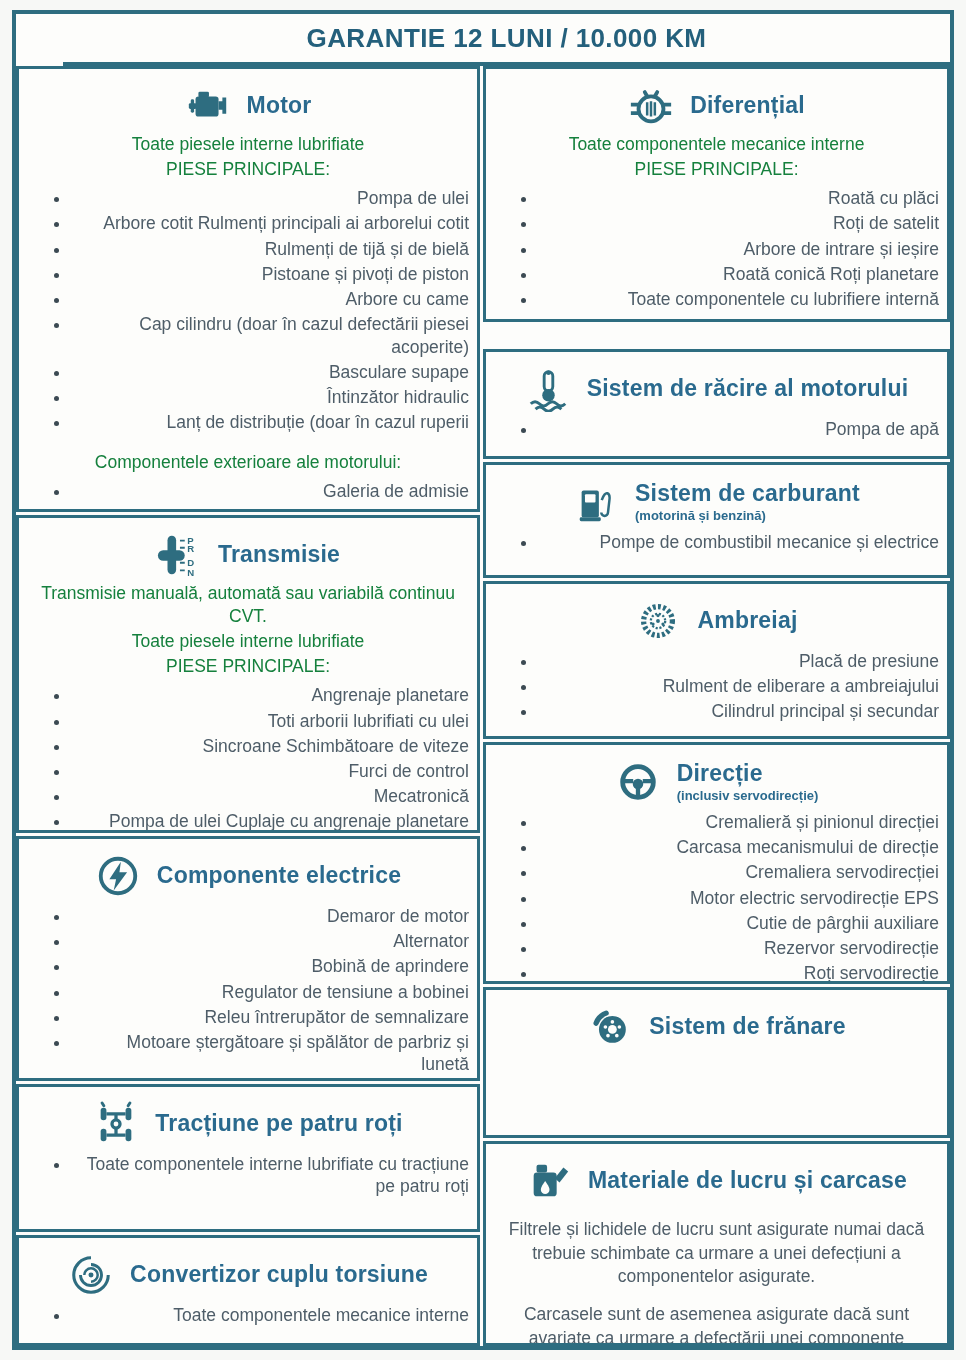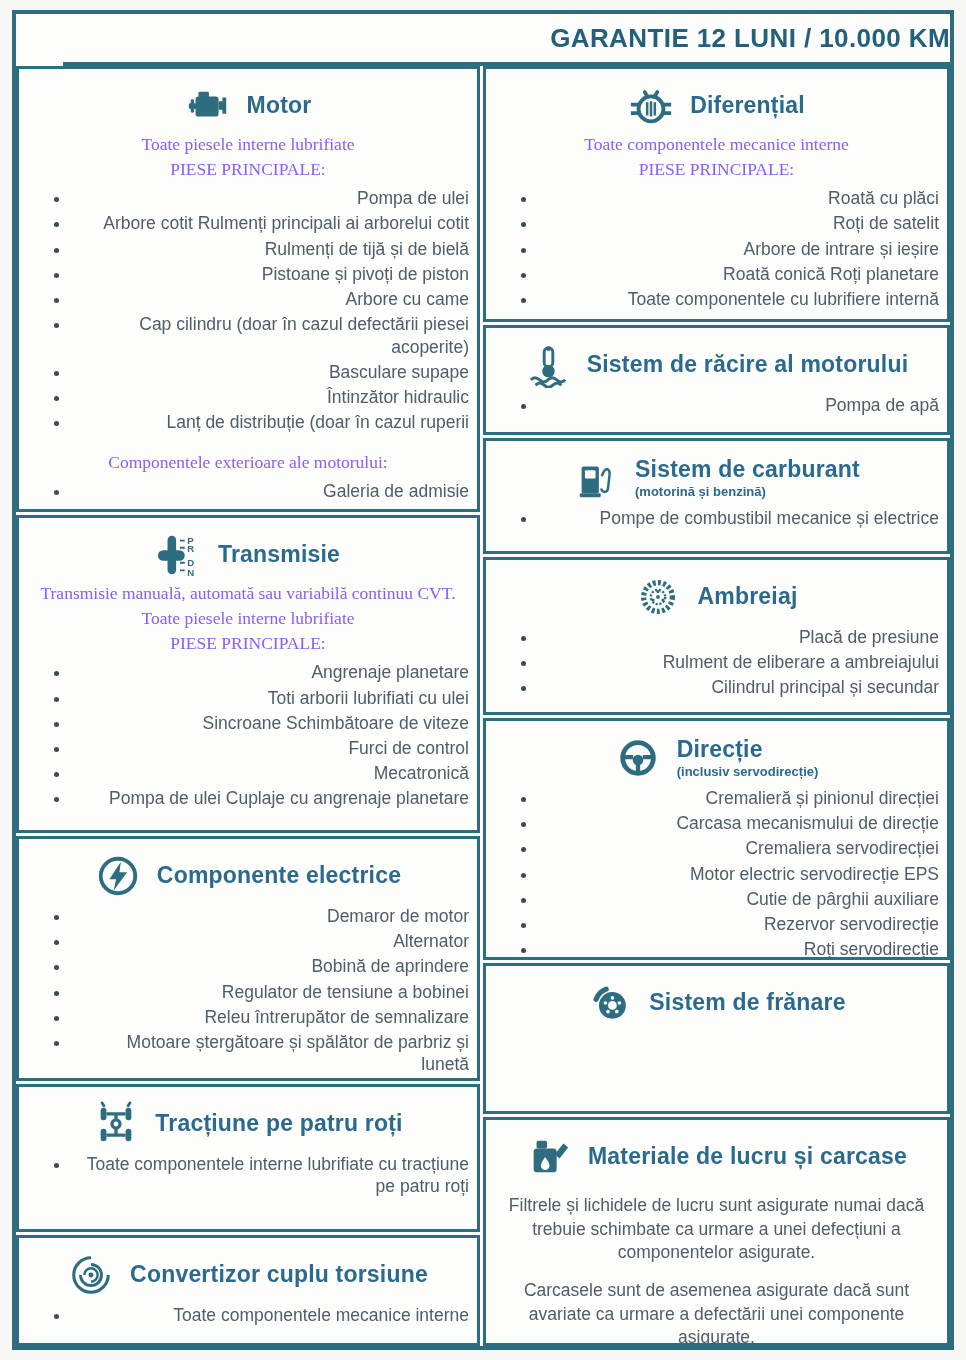--- a/index.html
+++ b/index.html
@@ -13,21 +13,21 @@
   .frame{
     position:absolute;left:12px;top:10px;width:942px;height:1340px;
     box-sizing:border-box;
     border:4px solid #2e6d80;
     background:#fdfdfb;
     display:flex;flex-direction:column;
   }
   .header{
     flex:0 0 48px;
     border-bottom:4px solid #2e6d80;
-    display:flex;align-items:center;justify-content:flex-end;
+    display:flex;align-items:center;justify-content:center;
     background:#fdfdfb;
     margin-left:47px;
   }
   .header-title{
     font-size:26px;font-weight:bold;color:#24607c;letter-spacing:.4px;
   }
   .columns{
     flex:1;display:flex;gap:3px;padding:0;overflow:hidden;background:#fdfdfb;
   }
   .col{display:flex;flex-direction:column;gap:3px;overflow:hidden;}
@@ -40,42 +40,42 @@
     padding:4px 8px;
     overflow:hidden;
   }
   
   .b-motor{flex:0 0 446px;}
   .b-transmisie{flex:0 0 318px;}
   .b-electrice{flex:0 0 245px;}
   .b-tractiune{flex:0 0 148px;}
   .b-convertizor{flex:1;}
   .b-diferential{flex:0 0 256px;}
-  .b-racire{flex:0 0 110px;}
+  .b-racire{flex:0 0 110px;margin-top:24px;}
   .b-carburant{flex:0 0 116px;}
   .b-ambreiaj{flex:0 0 158px;}
   .b-directie{flex:0 0 242px;}
   .b-franare{flex:0 0 151px;}
   .b-materiale{flex:1;}
 
   .title-row{
     display:flex;align-items:center;justify-content:center;
     gap:16px;margin:10px 0 4px 0;
   }
   .icon{color:#2e6d80;display:inline-flex;}
   .icon svg{width:46px;height:46px;display:block;}
   .title-wrap{display:flex;flex-direction:column;align-items:flex-start;}
   .title{
     font-size:23px;font-weight:bold;color:#2a6a8e;letter-spacing:.2px;line-height:1.1;
   }
   .subtitle{
     font-size:13px;font-weight:bold;color:#2a6a8e;margin-top:1px;
   }
   .center-line{
-    text-align:center;color:#8b5cf6;font-size:17.5px;line-height:1.32;margin:2px 4px;font-family:Liberation Serif, serif;
+    text-align:center;color:#15803d;font-size:17.5px;line-height:1.32;margin:2px 4px;
   }
   ul.bullets{
     margin:6px 0 4px 0;padding-left:44px;
     color:#4e5d68;font-size:17.5px;line-height:1.27;text-align:right;
   }
   ul.bullets li{margin:3px 0;padding-left:4px;}
   ul.bullets li::marker{color:#3c4a53;}
   ul.bullets + .center-line{margin-top:18px;}
   .paragraph{
     text-align:center;color:#4e5d68;font-size:17.5px;line-height:1.35;

